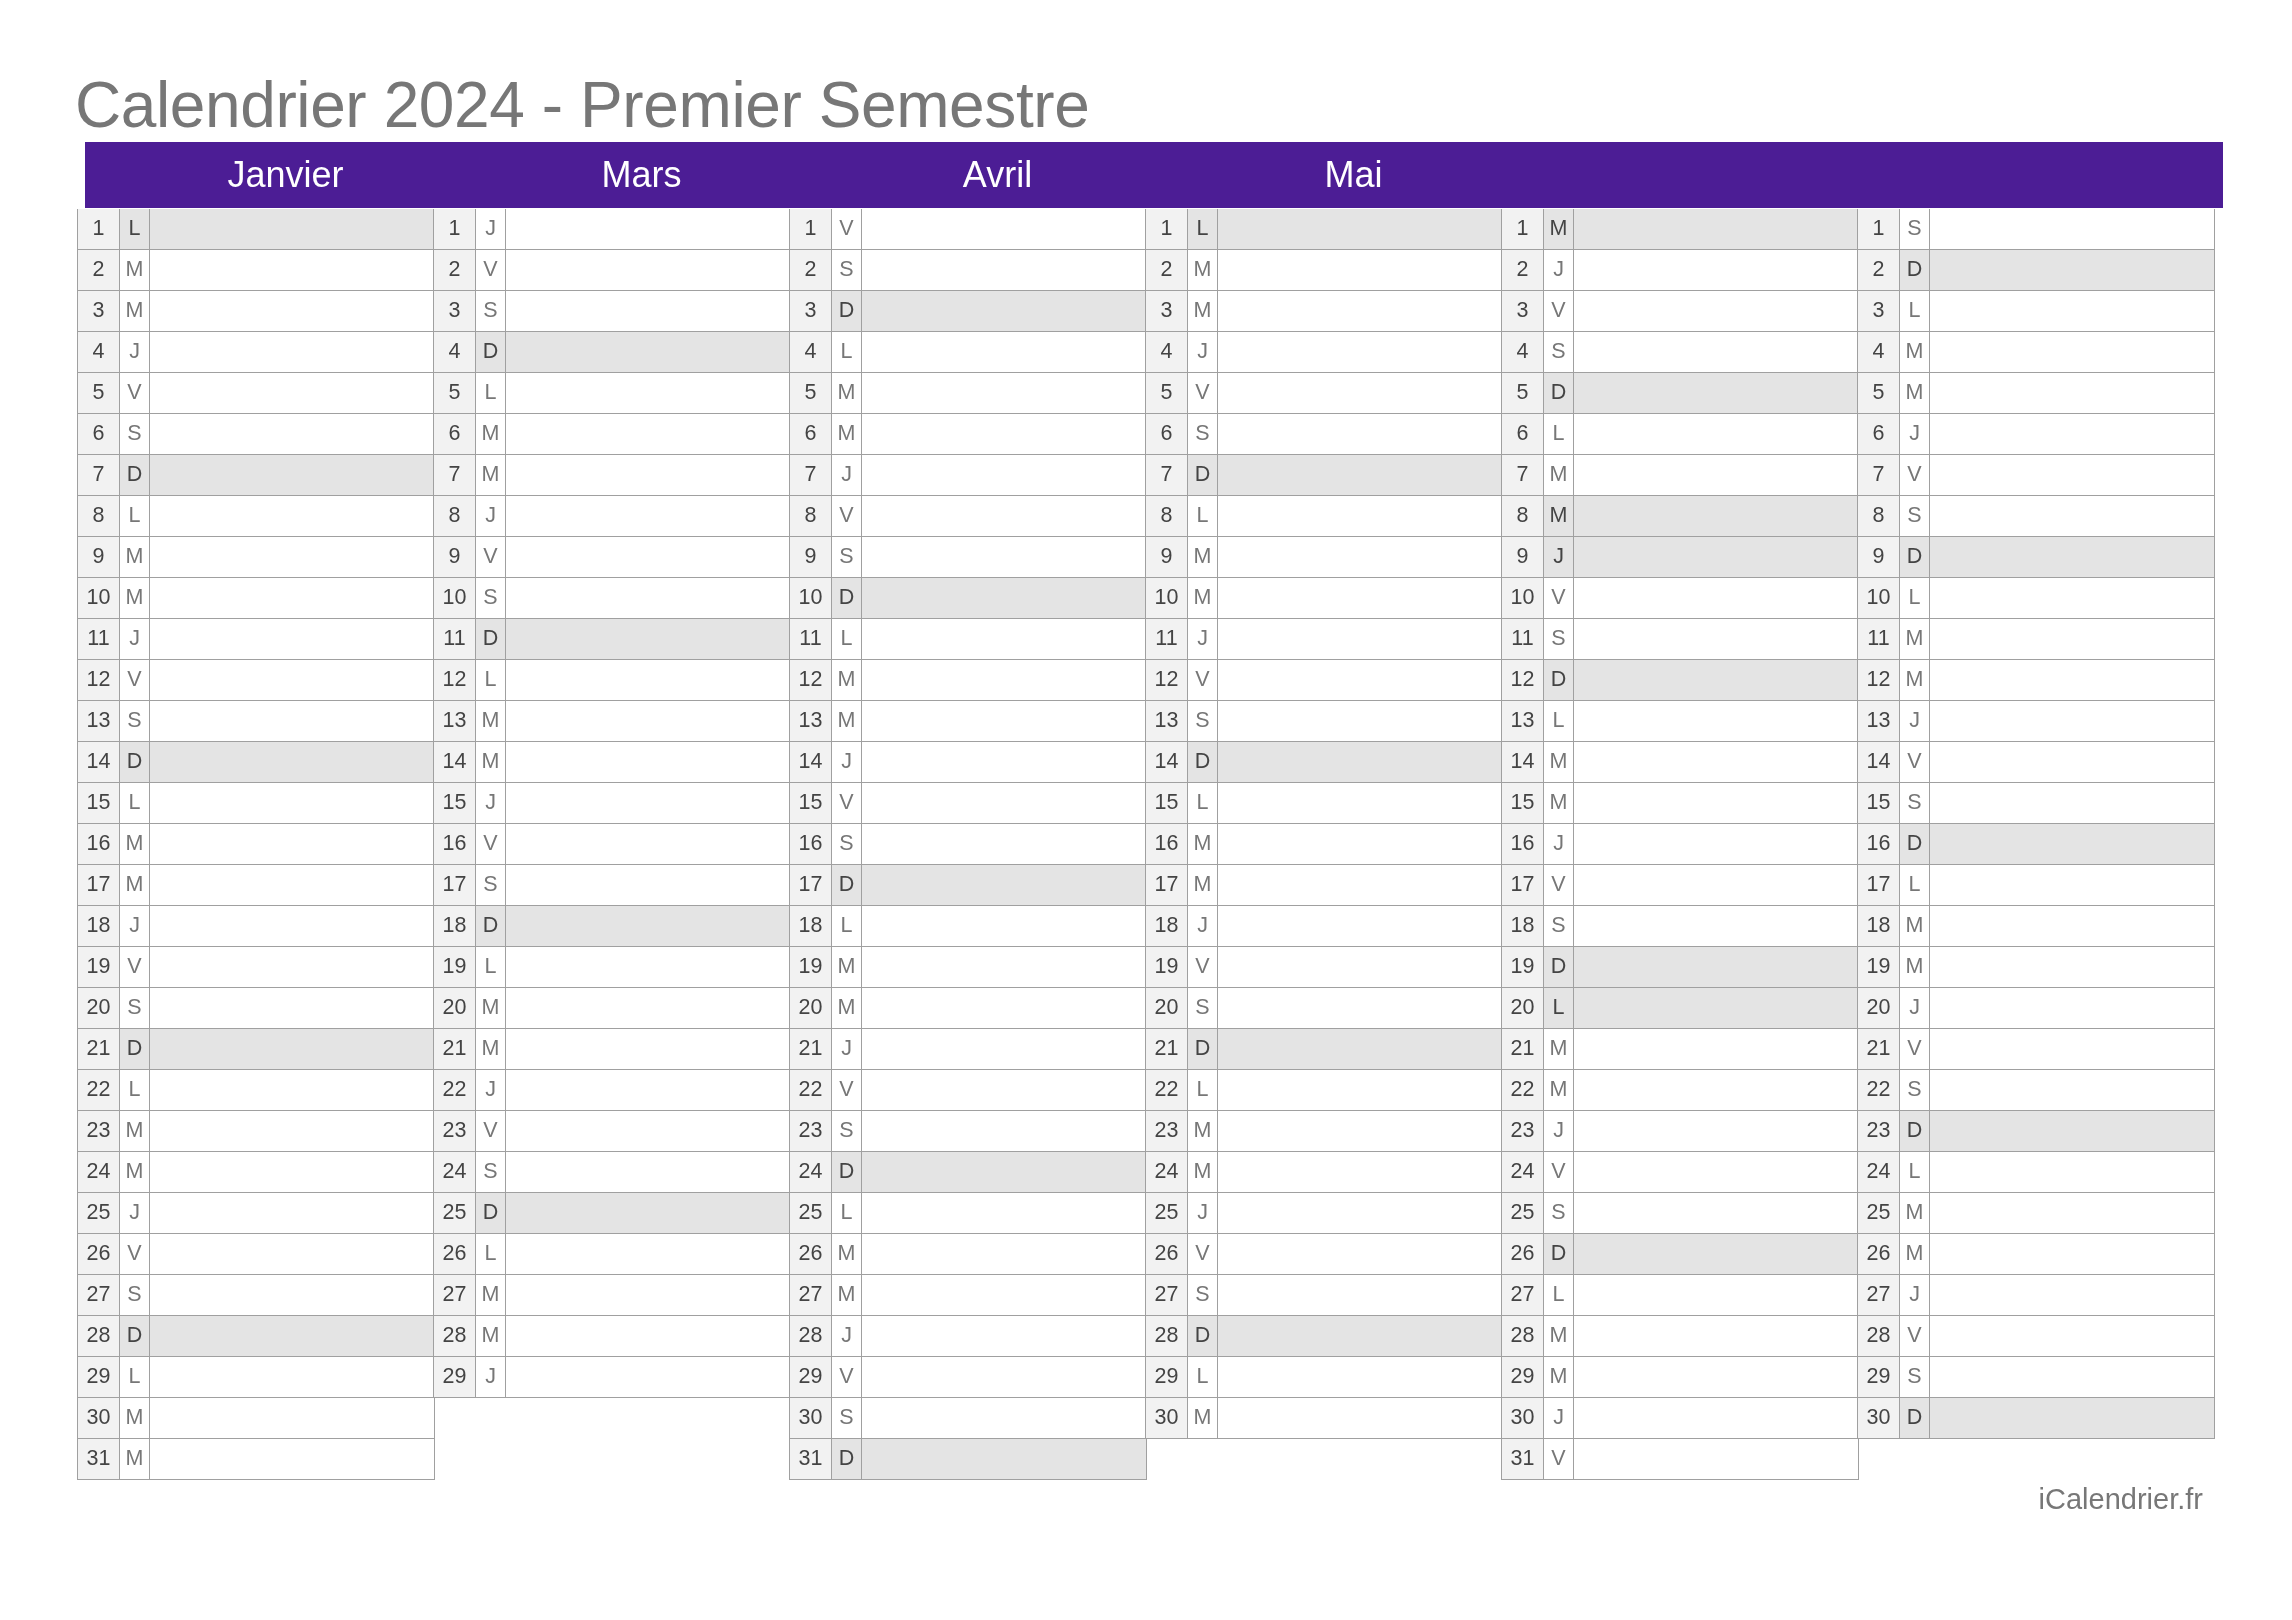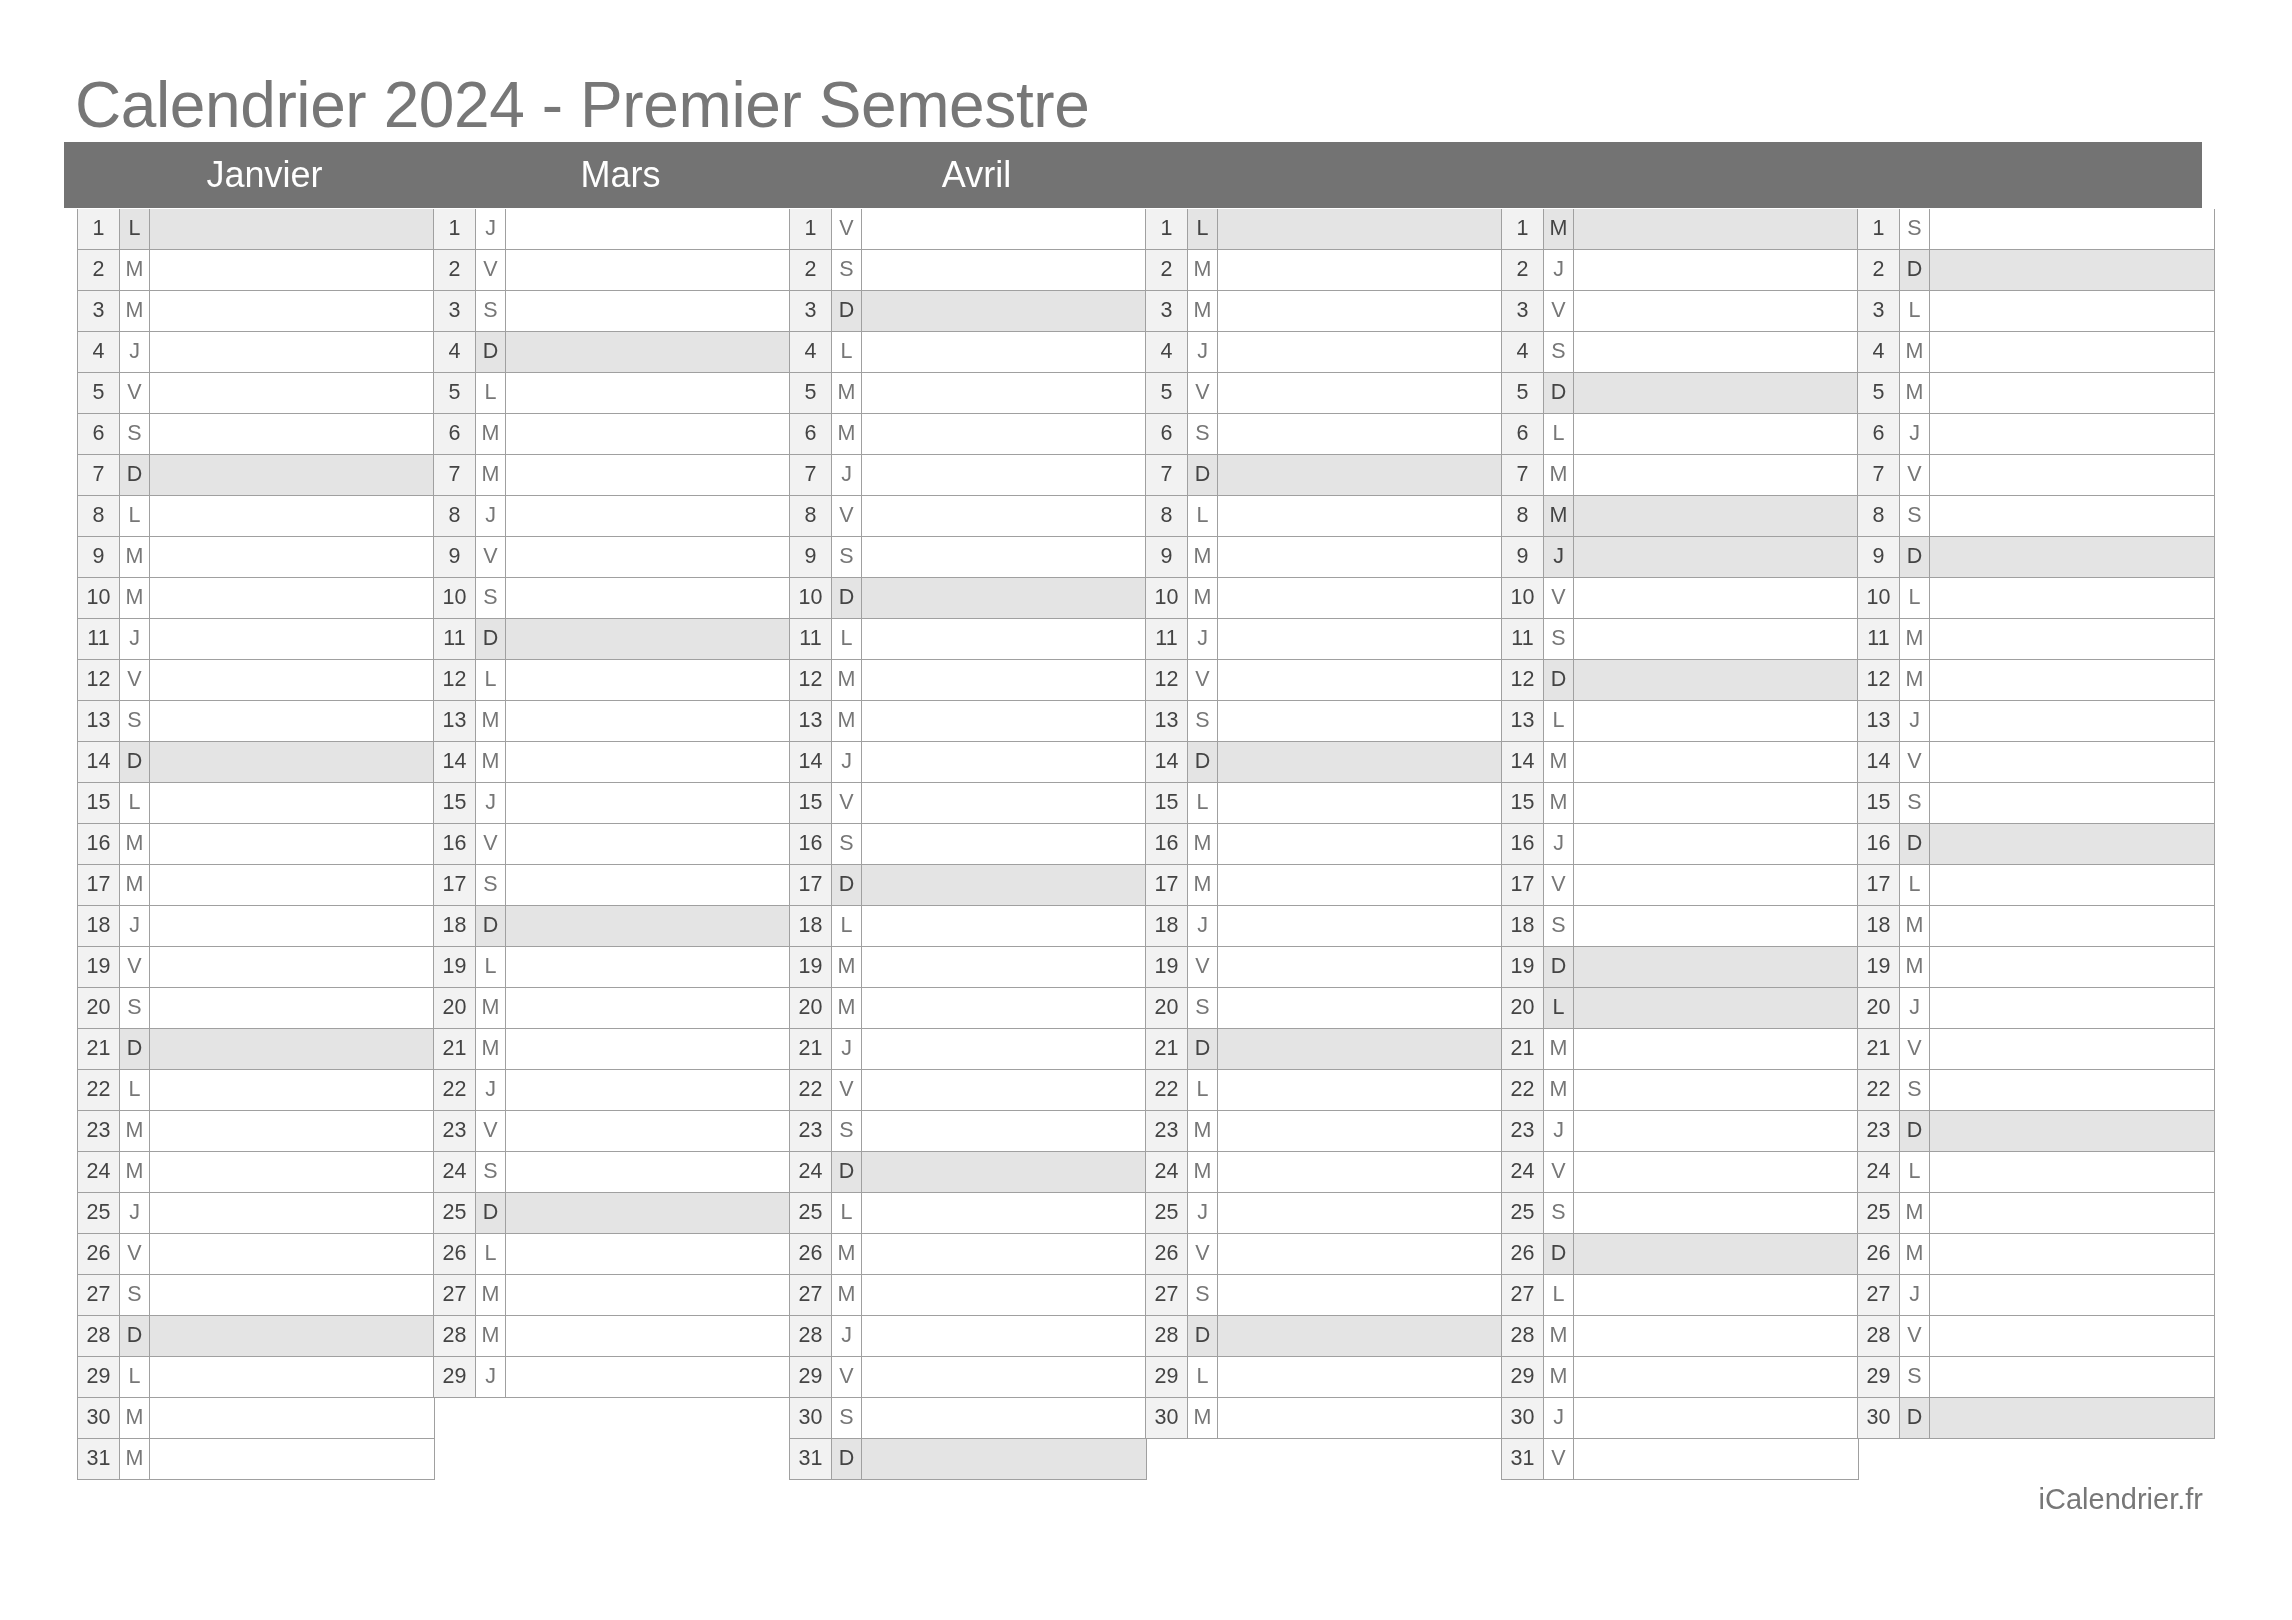--- a/index.html
+++ b/index.html
@@ -1,21 +1,21 @@
 <!DOCTYPE html>
 <html style="font-size:14.3px"><head>
 <meta charset="utf-8">
 <style>
   html, body { margin:0; padding:0; background:#ffffff; }
   body { width:2293px; height:1620px; position:relative; overflow:hidden;
          font-family:"Liberation Sans", "DejaVu Sans", sans-serif; }
   .title { position:absolute; left:75px; top:64px; font-size:64px; color:#777777;
            line-height:1; letter-spacing:-0.4px; white-space:nowrap;margin-top:9px; }
-  .header { position:absolute; left:64px; top:142px; width:2138px; height:66px;
-            background:#737373; display:flex; }
+  .header { position:absolute; left:85px; top:142px; width:2138px; height:66px;
+            background:#4c1d95; display:flex; }
   .header .month-name { flex:0 0 356px; text-align:center; color:#ffffff;
             font-size:36px; line-height:66px; padding-left:45px; box-sizing:border-box; }
   .grid { position:absolute; left:77px; top:209px; display:flex; }
   .month { width:356px; }
   .row { height:41px; display:flex; box-sizing:border-box;
          border-bottom:1.8px solid #a0a0a0; border-left:1.8px solid #a0a0a0; border-right:1.8px solid #a0a0a0; margin-right:-1.8px; }
   .month .row:first-child { border-top:0; }
   .cell-num { flex:0 0 42px; background:#f2f2f2; border-right:1.8px solid #a0a0a0;
               color:#444; font-size:21.5px; text-align:center; line-height:39px; box-sizing:border-box; }
   .cell-letter { flex:0 0 30px; border-right:1.8px solid #a0a0a0; color:#777;
@@ -27,20 +27,21 @@
 </style>
 </head>
 <body>
 
 <div class="title">Calendrier 2024 - Premier Semestre</div>
 
 <div class="header">
   <div class="month-name">Janvier</div>
   <div class="month-name">Mars</div>
   <div class="month-name">Avril</div>
+  <div class="month-name">Mai</div>
 </div>
 
 <div class="grid" id="grid">
     <div class="month">
       <div class="row shaded">
         <div class="cell-num">1</div>
         <div class="cell-letter">L</div>
         <div class="cell-note"></div>
       </div>
       <div class="row">

